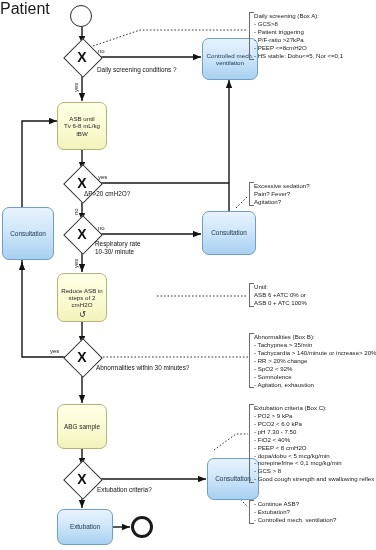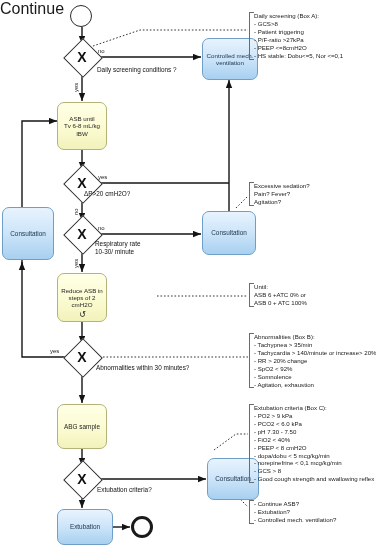--- a/index.html
+++ b/index.html
@@ -225,13 +225,13 @@
 - Good cough strength and swallowing reflex</div>
 
   <div class="anno" style="left:249px;top:500px;">- Continue ASB?
 - Extubation?
 - Controlled mech. ventilation?</div>
 
 </div>
 
 
 
-<domain>Continue</domain>
+<domain>Patient</domain>
 
 </body></html>

